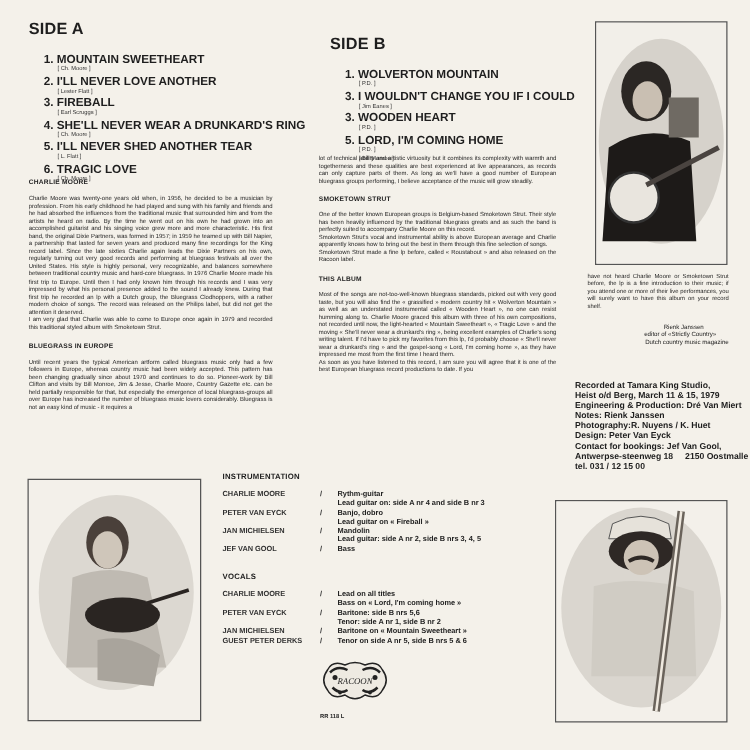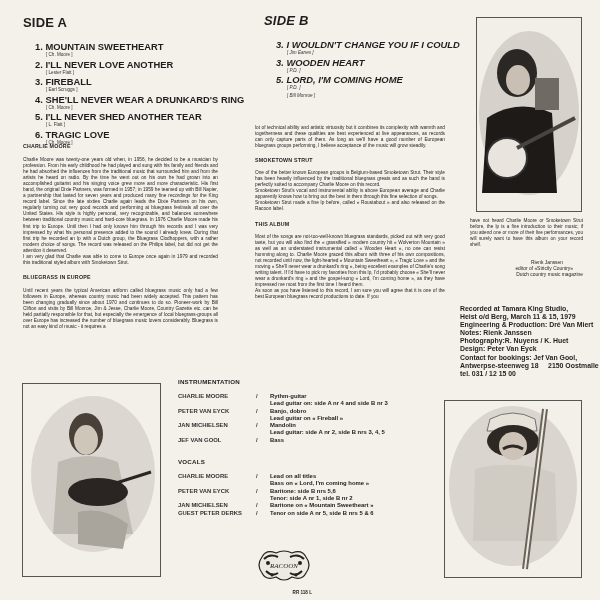--- a/index.html
+++ b/index.html
@@ -48,23 +48,27 @@
         <span class="track-title">5. I'LL NEVER SHED ANOTHER TEAR</span>
         <span class="track-credit">[ L. Flatt ]</span>
       </li>
       <li class="track">
         <span class="track-title">6. TRAGIC LOVE</span>
         <span class="track-credit">[ Ch. Moore ]</span>
       </li>
     </ul>
 </div>
 
-<div class="abs" style="left:264px;top:13px;width:210px;font-style:italic;">
+<div class="abs" style="left:264px;top:27px;width:210px;">
   <div class="side-title" style="margin-bottom:7px;">SIDE B</div>
   <ul class="tracks" id="side-b-list">
+      <li class="track">
+        <span class="track-title">1. WOLVERTON MOUNTAIN</span>
+        <span class="track-credit">[ P.D. ]</span>
+      </li>
       <li class="track">
         <span class="track-title">3. I WOULDN'T CHANGE YOU IF I COULD</span>
         <span class="track-credit">[ Jim Eanes ]</span>
       </li>
       <li class="track">
         <span class="track-title">3. WOODEN HEART</span>
         <span class="track-credit">[ P.D. ]</span>
       </li>
       <li class="track">
         <span class="track-title">5. LORD, I'M COMING HOME</span>
@@ -209,21 +213,21 @@
         <span class="inst-role">Baritone on « Mountain Sweetheart »</span>
       </div>
       <div class="inst-row">
         <span class="inst-name">GUEST PETER DERKS</span>
         <span class="inst-slash">/</span>
         <span class="inst-role">Tenor on side A nr 5, side B nrs 5 &amp; 6</span>
       </div>
     </div>
 </div>
 
-<div class="abs" style="left:256px;top:547px;width:56px;height:48px;text-align:right;">
+<div class="abs" style="left:256px;top:526px;width:56px;height:48px;text-align:left;">
   <svg viewBox="0 0 56 38" width="56" height="38">
     <path d="M6 10 Q10 2 20 6 Q28 2 36 6 Q46 2 50 10 Q56 18 50 26 Q46 34 36 30 Q28 36 20 30 Q10 34 6 26 Q0 18 6 10 Z" fill="#eeeae2" stroke="#222" stroke-width="1.2"></path>
     <path d="M8 12 Q14 6 22 10 M34 10 Q42 6 48 12 M10 24 Q16 30 22 26 M34 26 Q40 30 46 24" stroke="#222" stroke-width="2" fill="none"></path>
     <circle cx="12" cy="16" r="2" fill="#222"></circle>
       <circle cx="44" cy="16" r="2" fill="#222"></circle>
     <circle cx="16" cy="28" r="1.5" fill="#222"></circle>
       <circle cx="40" cy="28" r="1.5" fill="#222"></circle>
     <text x="28" y="21" font-size="7" text-anchor="middle" font-family="Liberation Serif, serif" font-style="italic" fill="#222">RACOON</text>
   </svg>
   <div style="font-size:4.6px;font-weight:bold;margin-top:1px;">RR 118 L</div>

